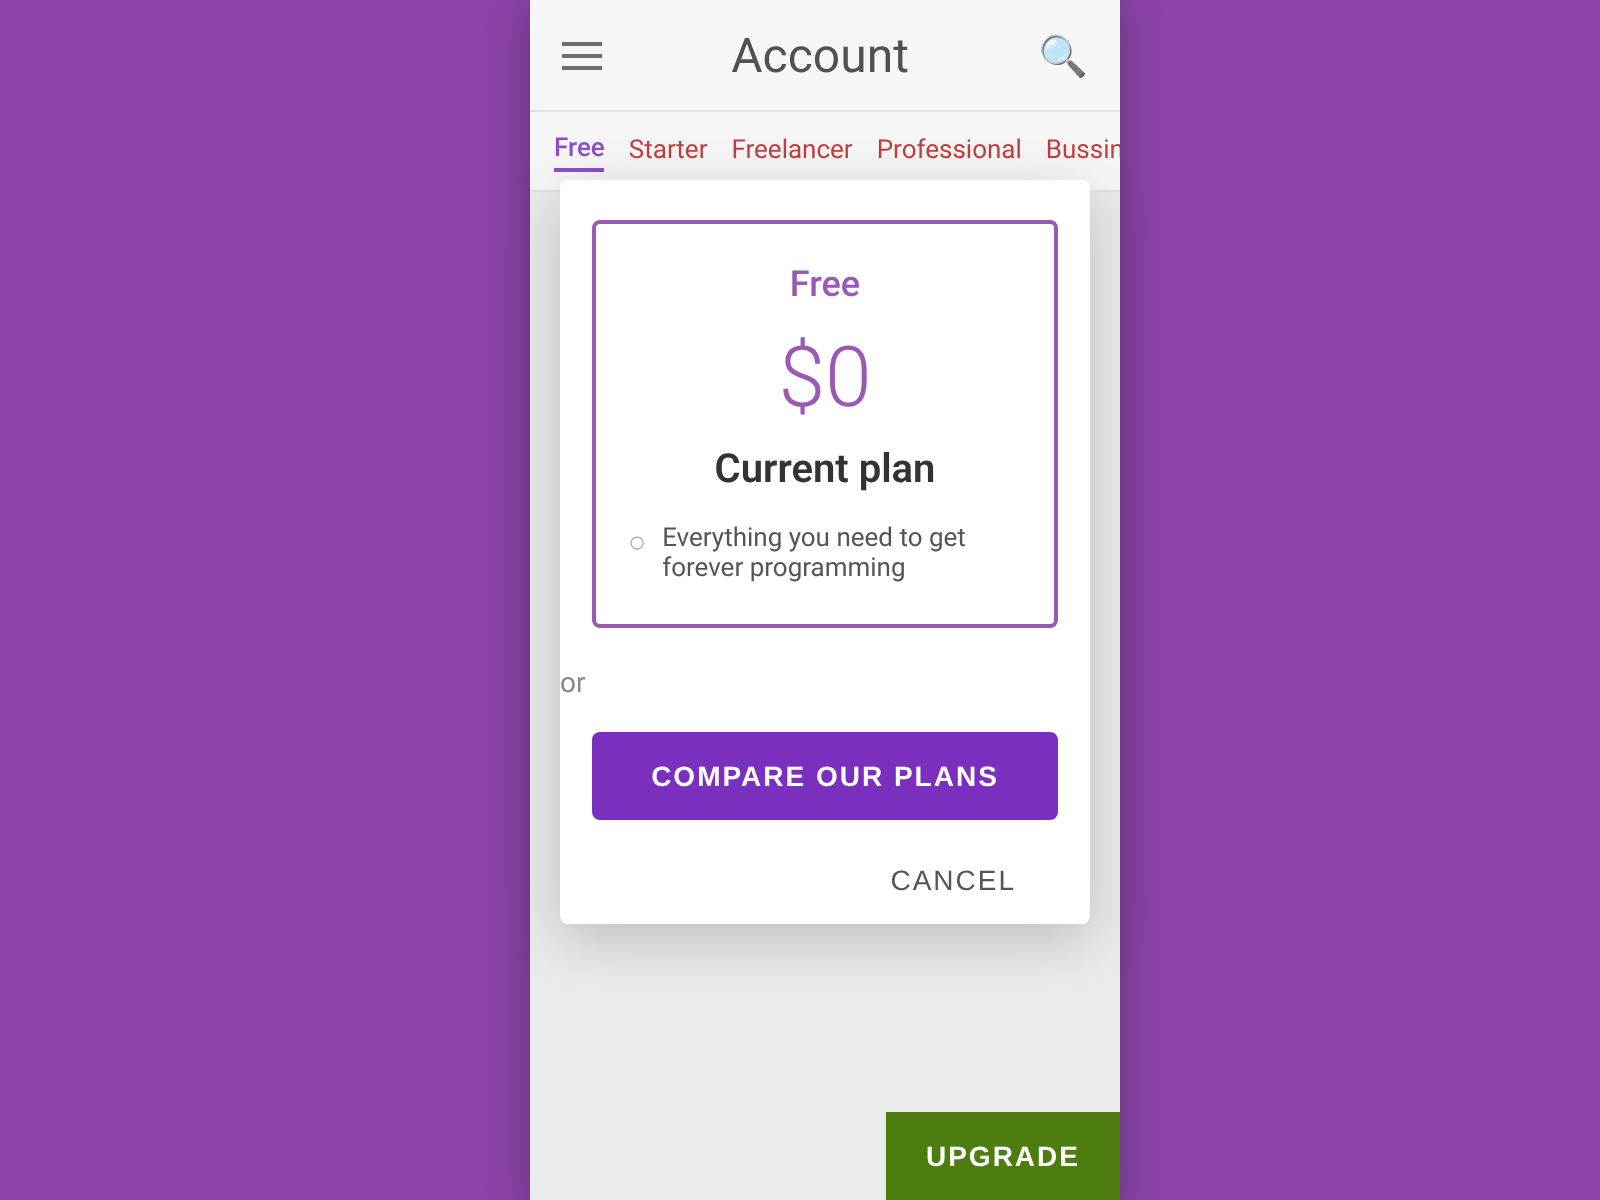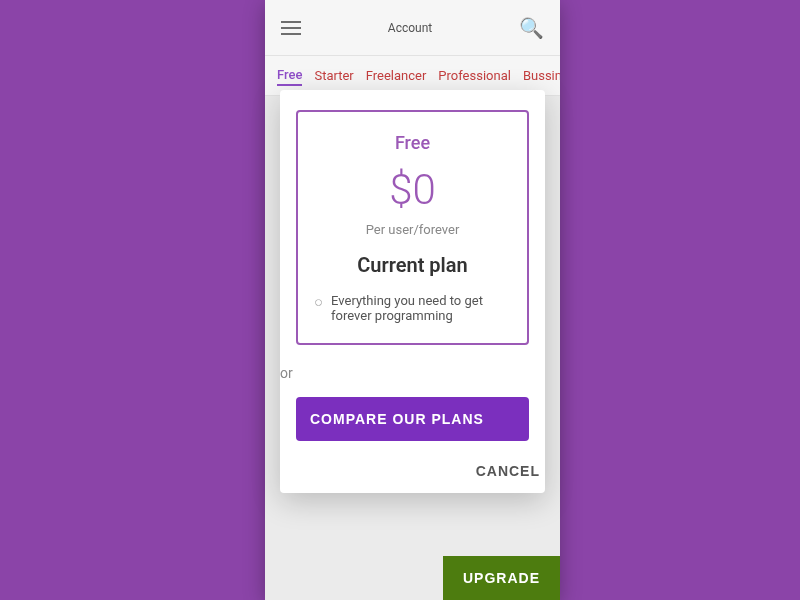--- a/index.html
+++ b/index.html
@@ -36,21 +36,21 @@
       display: flex;
       align-items: center;
       justify-content: space-between;
       padding: 0 16px;
       height: 56px;
       background: #f5f5f5;
       border-bottom: 1px solid #ddd;
     }
 
     .top-bar-title {
-      font-size: 12px;
+      font-size: 24px;
       color: #333;
       font-weight: 400;
     }
 
     .hamburger-icon {
       display: flex;
       flex-direction: column;
       gap: 4px;
       cursor: pointer;
     }
@@ -202,31 +202,31 @@
       margin: 0 16px 8px;
       padding: 14px;
       background: #7B2FBE;
       color: #fff;
       border: none;
       border-radius: 4px;
       font-size: 14px;
       font-weight: 600;
       letter-spacing: 1px;
       cursor: pointer;
-      text-align: left;
+      text-align: center;
     }
 
     
     .cancel-btn {
       display: block;
       width: 100%;
       text-align: right;
-      padding: 14px 5px;
+      padding: 14px 37px;
       font-size: 14px;
-      font-weight: 700;
+      font-weight: 400;
       color: #555;
       letter-spacing: 1px;
       cursor: pointer;
       background: none;
       border: none;
     }
 
     
     .upgrade-btn {
       position: absolute;
@@ -281,21 +281,20 @@
       </div>
     </div>
   </div>
 
   <div class="dialog-overlay">
     <div class="dialog">
 
       <div class="plan-card">
         <div class="plan-name">Free</div>
         <div class="plan-price">$0</div>
-        <div class="plan-period">Per user/forever</div>
         <div class="plan-status">Current plan</div>
         <div class="plan-feature">
           <span class="feature-icon">○</span>
           <span>Everything you need to get forever programming</span>
         </div>
       </div>
 
       <div class="or-divider">or</div>
 
       <button class="compare-btn">COMPARE OUR PLANS</button>

